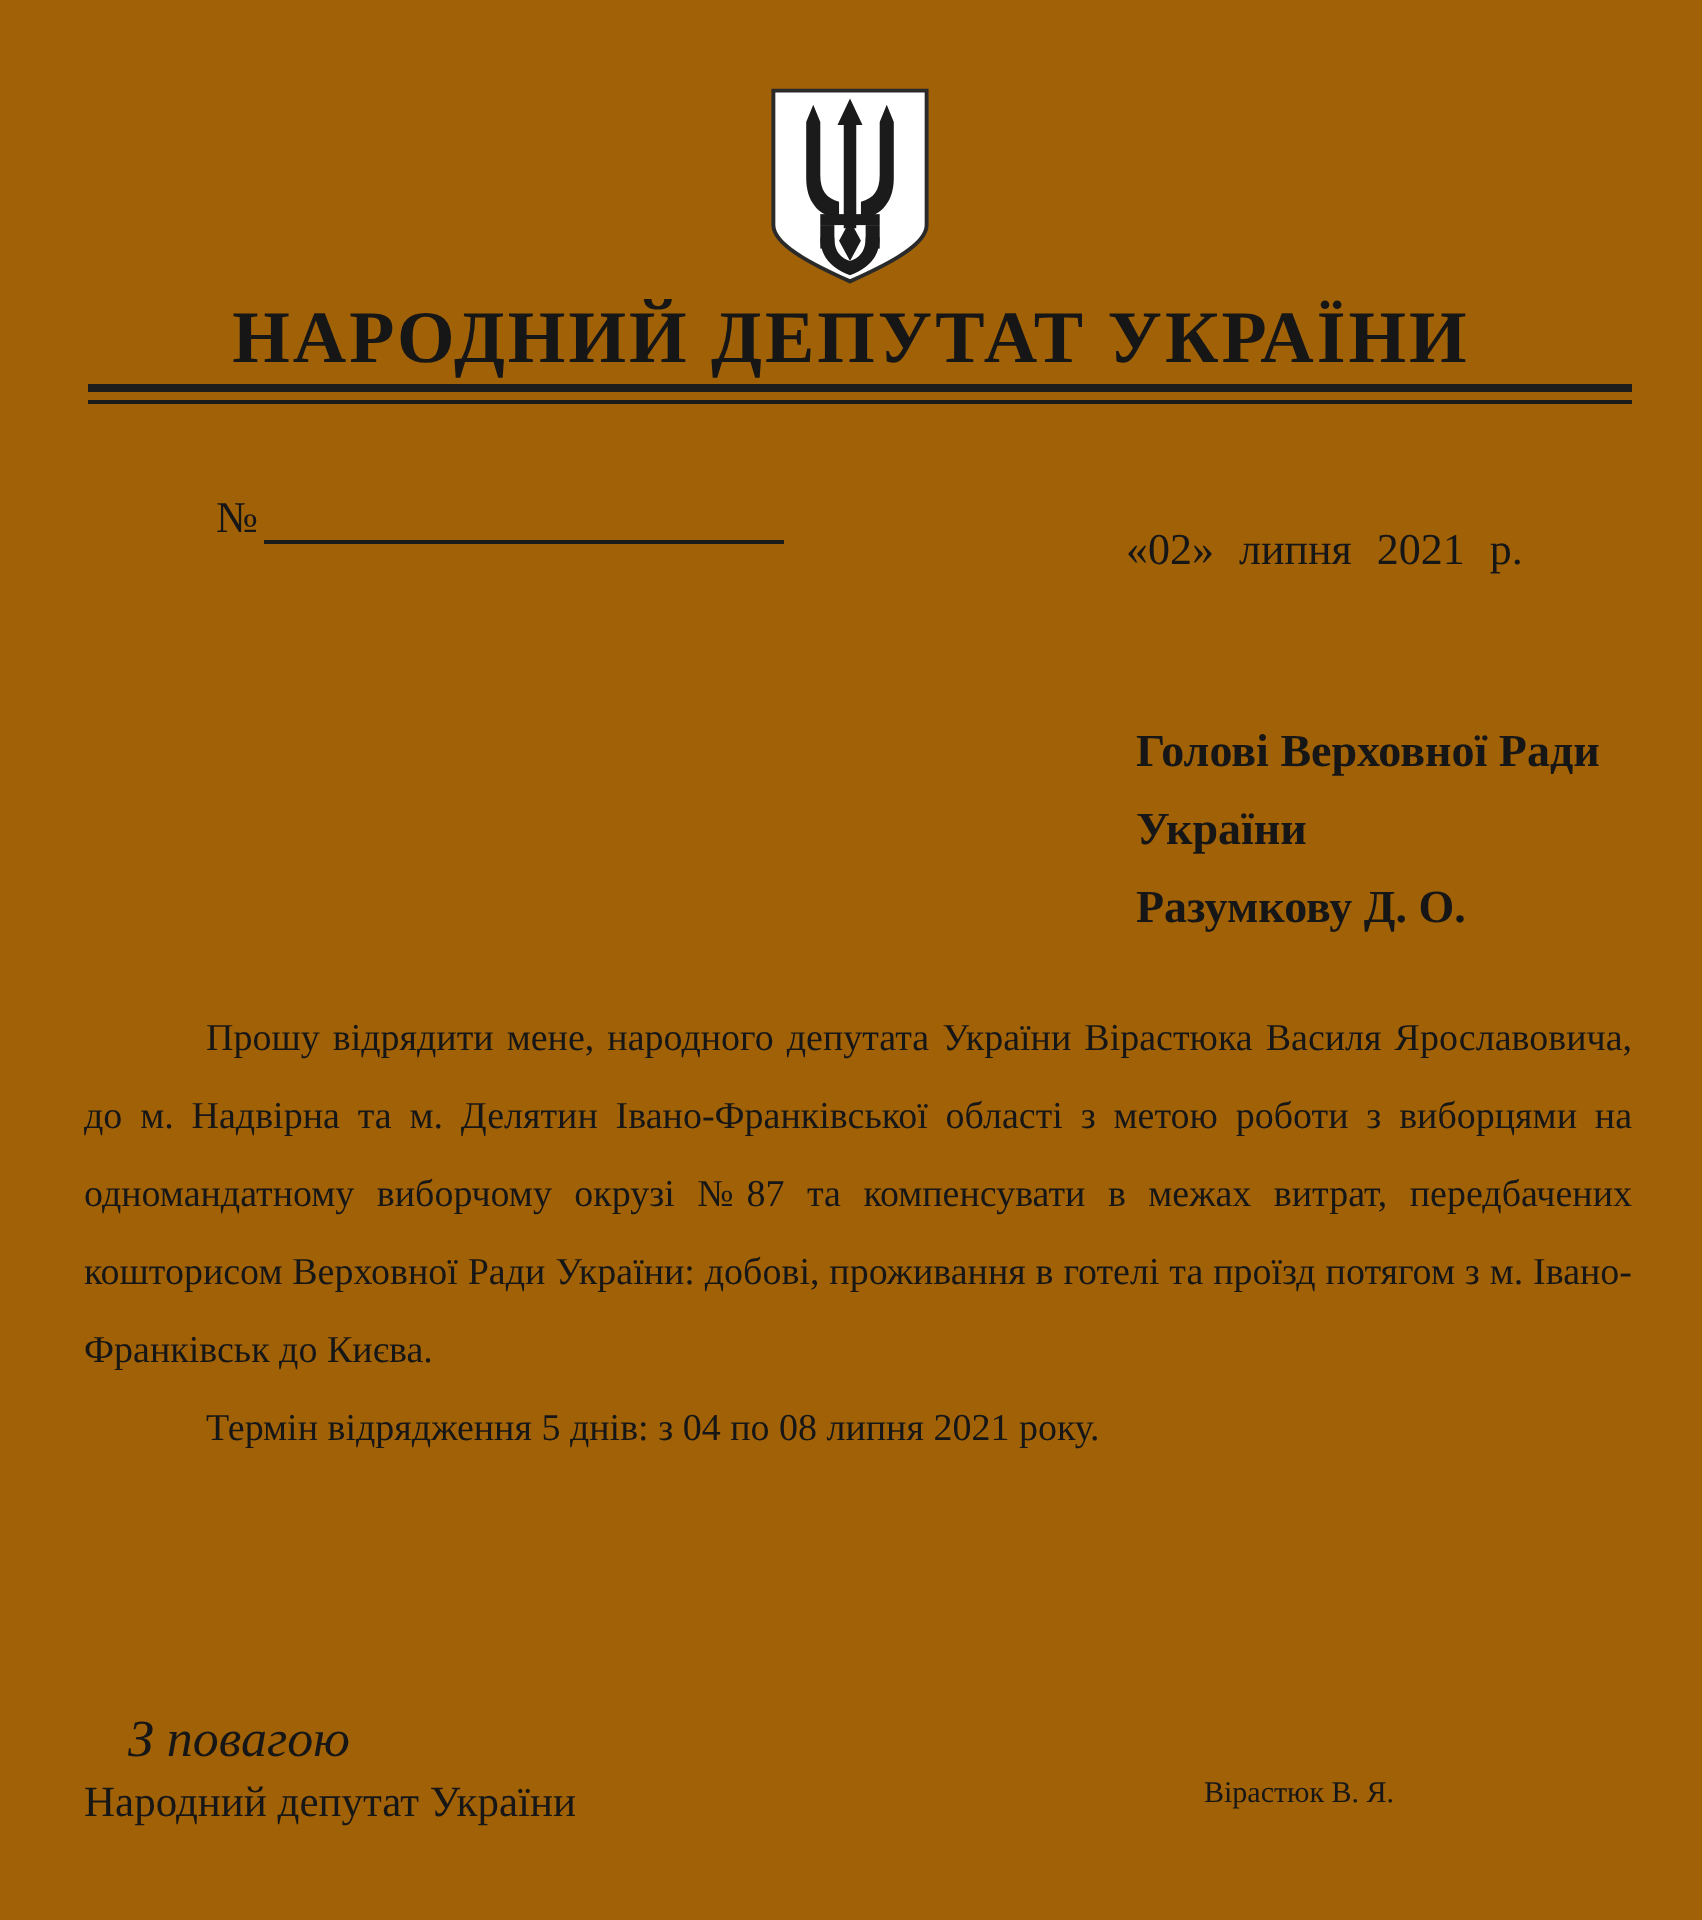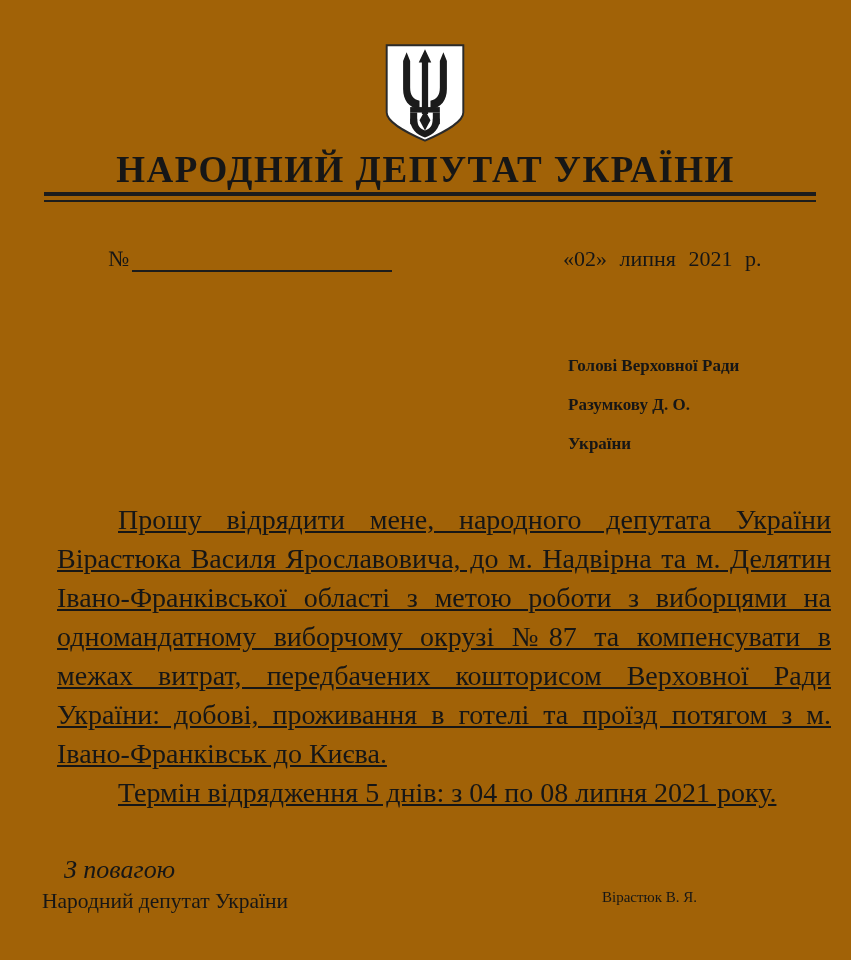--- a/index.html
+++ b/index.html
@@ -38,33 +38,32 @@
     position:absolute;left:0;top:246px;width:851px;
     font-size:22px;
   }
   .ref-no{position:absolute;left:108px;top:0;}
   .ref-blank{
     position:absolute;left:132px;top:0;
     width:260px;height:24px;
     border-bottom:2px solid #1c1c1c;
   }
   .ref-date{
-    position:absolute;left:563px;top:0;
+    position:absolute;left:563px;top:16px;
     word-spacing:7px;white-space:nowrap;
   }
   .addressee{
-    position:absolute;left:568px;top:346px;
-    font-size:17px;font-weight:bold;
+    position:absolute;left:568px;top:356px;
+    font-size:23px;font-weight:bold;
     line-height:39px;
   }
   .body-block{
-    position:absolute;left:57px;top:500px;width:774px;
-    font-size:28px;line-height:39px;
+    position:absolute;left:42px;top:500px;width:774px;
+    font-size:19px;line-height:39px;
     text-align:justify;
-    text-decoration:underline;
   }
   .body-block p{
     margin:0;
     text-indent:61px;
   }
   .sign-salutation{
     position:absolute;left:64px;top:855px;
     font-size:26px;
     font-style:italic;
   }
@@ -102,22 +101,22 @@
   <div class="rule"></div>
 
   <div class="ref-row">
     <span class="ref-no">№</span>
     <span class="ref-blank"></span>
     <span class="ref-date">«02» липня 2021 р.</span>
   </div>
 
   <div class="addressee">
     <div>Голові Верховної Ради</div>
+    <div>України</div>
     <div>Разумкову Д. О.</div>
-    <div>України</div>
   </div>
 
   <div class="body-block">
     <p>Прошу відрядити мене, народного депутата України Вірастюка Василя Ярославовича, до м. Надвірна та м. Делятин Івано-Франківської області з метою роботи з виборцями на одномандатному виборчому окрузі №87 та компенсувати в межах витрат, передбачених кошторисом Верховної Ради України: добові, проживання в готелі та проїзд потягом з м. Івано-Франківськ до Києва.</p>
     <p>Термін відрядження 5 днів: з 04 по 08 липня 2021 року.</p>
   </div>
 
   <div class="sign-salutation">З повагою</div>
   <div class="sign-position">Народний депутат України</div>
   <div class="sign-name">Вірастюк В. Я.</div>

